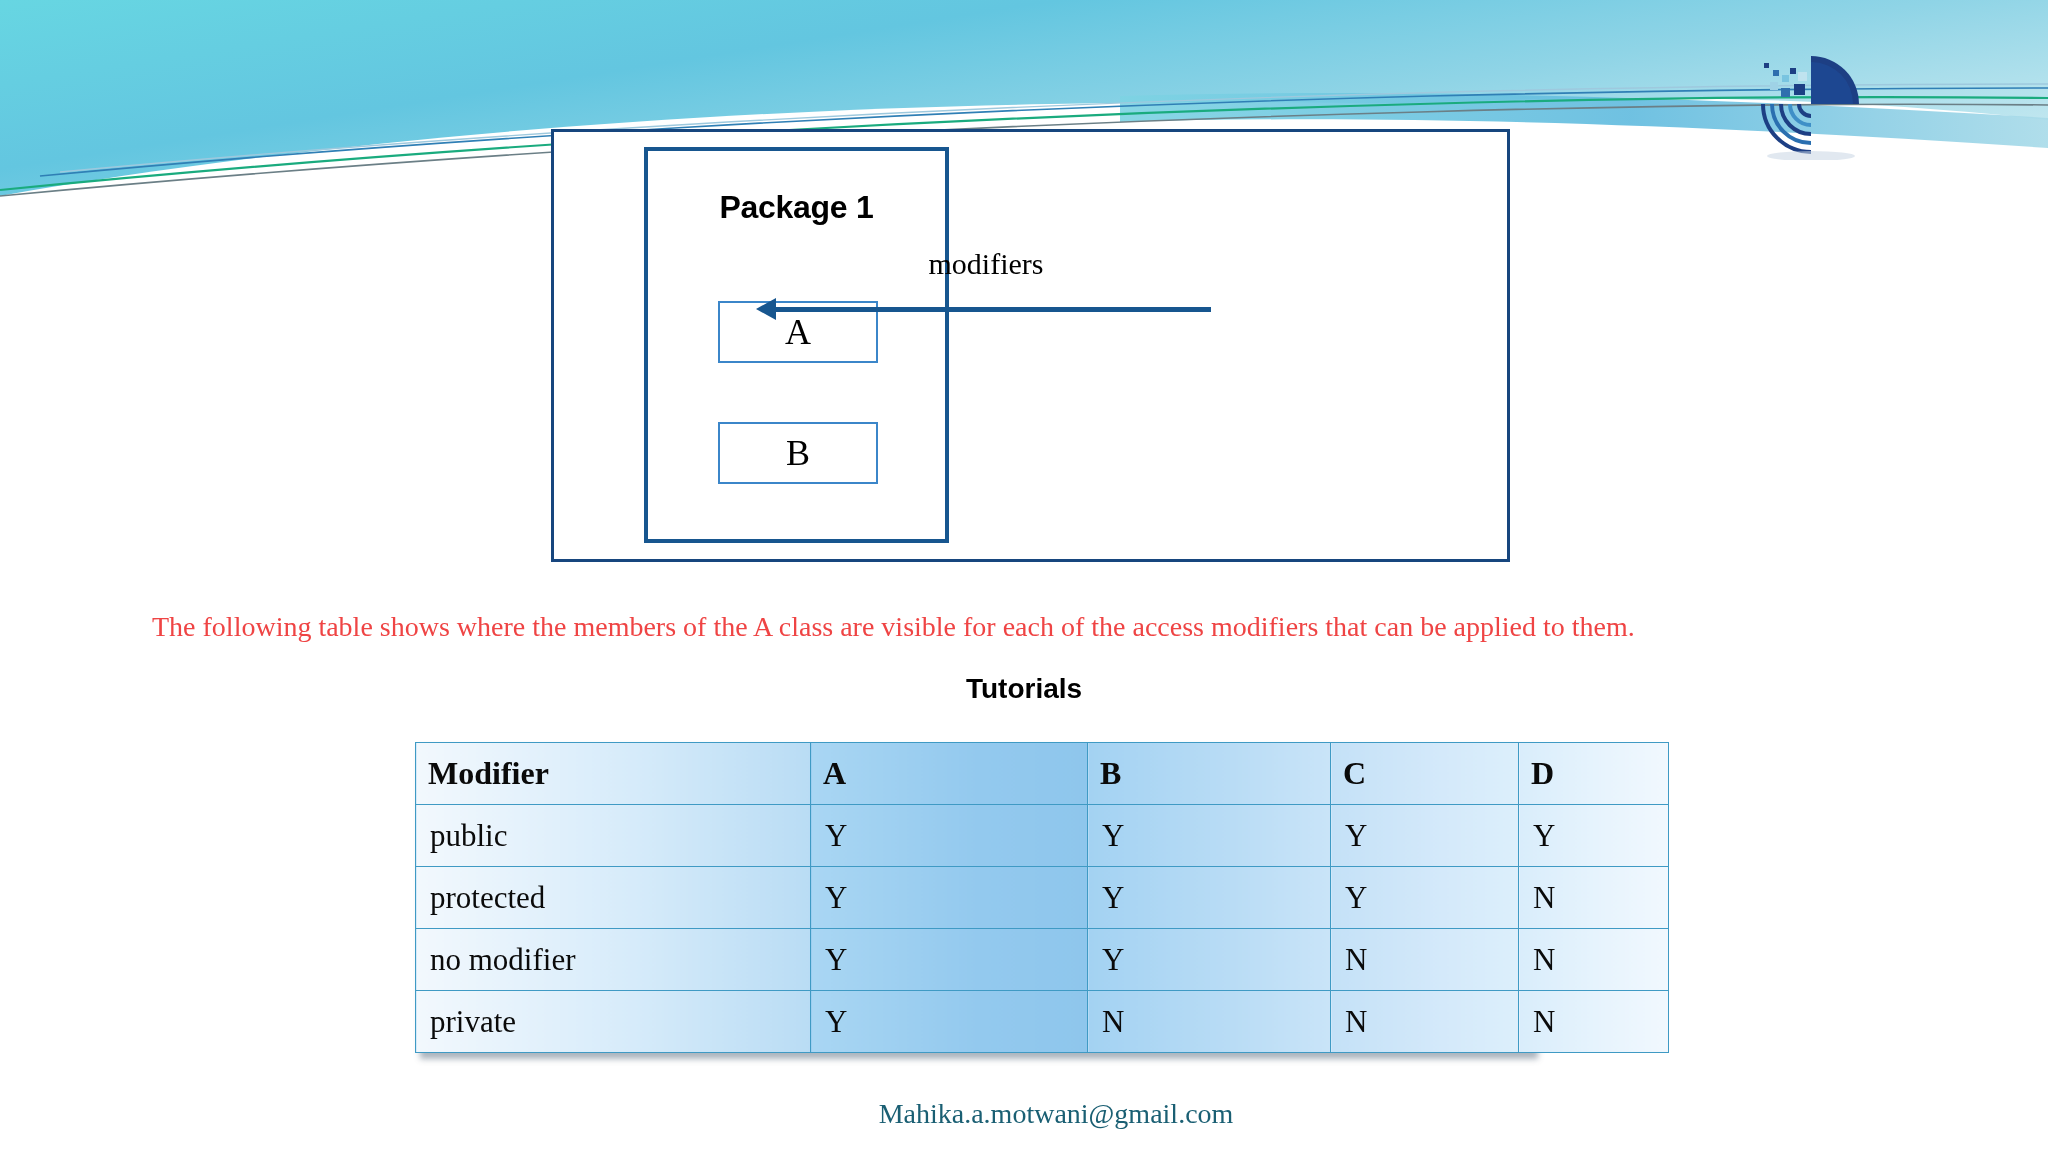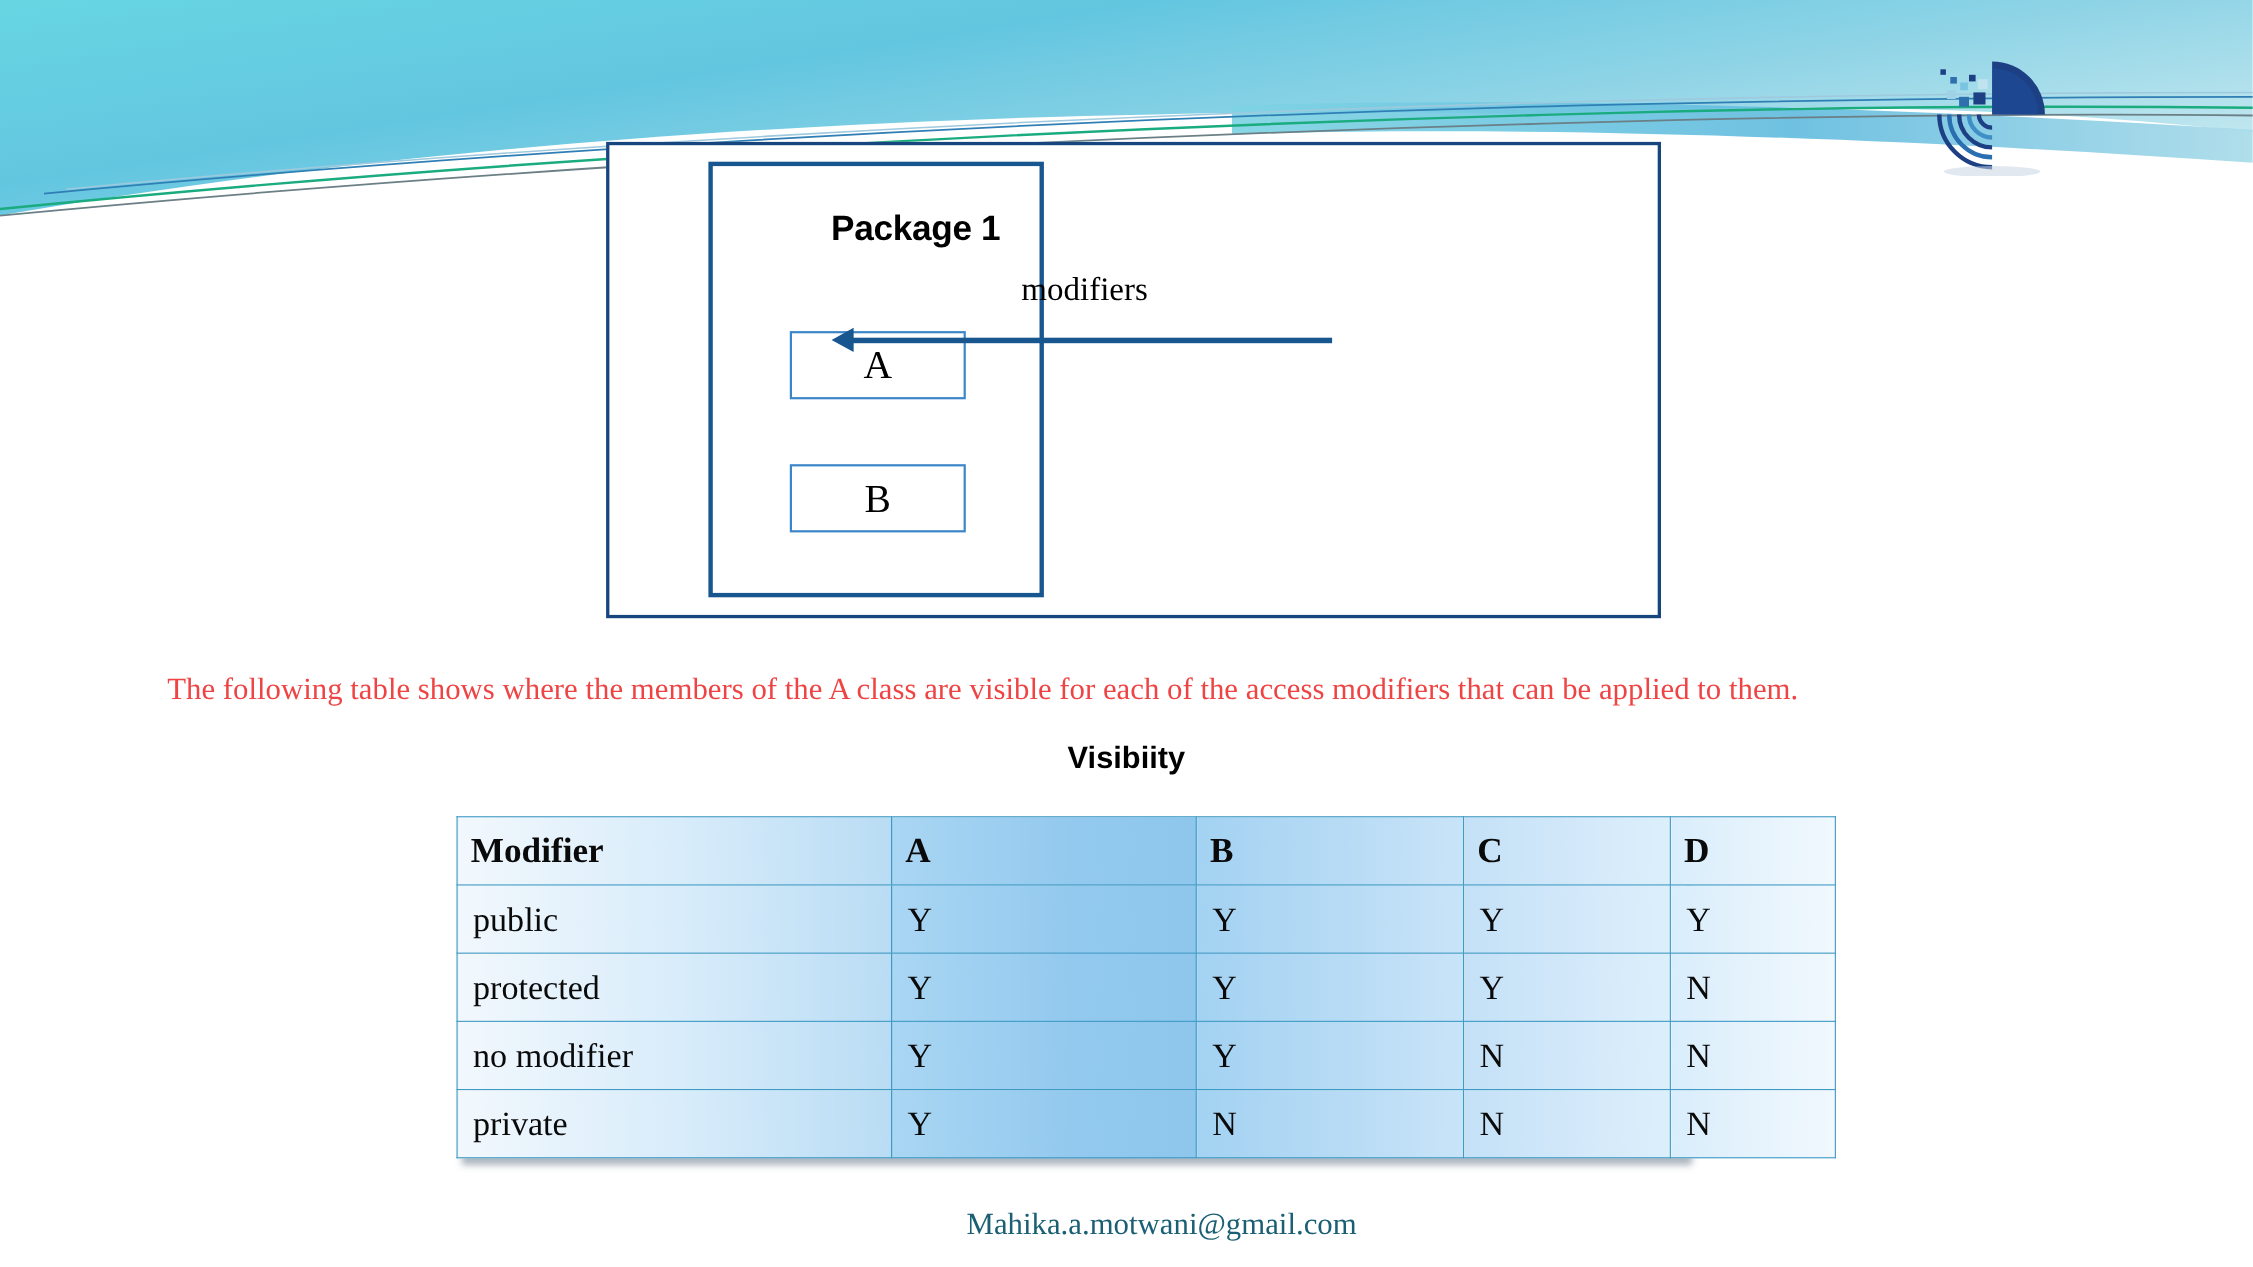--- a/index.html
+++ b/index.html
@@ -84,21 +84,20 @@
   .package-title {
     position: absolute;
     top: 38px;
     width: 100%;
     text-align: center;
     font-family: "Liberation Sans", sans-serif;
     font-weight: bold;
     font-size: 32px;
     color: #000000;
     letter-spacing: -0.3px;
-    margin-left: 36px;
   }
 
   .class-box {
     position: absolute;
     left: 70px;
     width: 160px;
     height: 62px;
     border: 2px solid #3b86c9;
     box-sizing: border-box;
     background: #ffffff;
@@ -282,21 +281,21 @@
   </div>
 
 
   <div id="arrow-line"></div>
   <div id="arrow-head"></div>
   <div id="arrow-label">modifiers</div>
 </div>
 
 <p id="body-text">The following table shows where the members of the A class are visible for each of the access modifiers that can be applied to them.</p>
 
-<div id="table-caption">Visibiity</div>
+<div id="table-caption">Tutorials</div>
 
 <div id="visibility-table-wrap">
   <table id="visibility-table">
     <thead>
       <tr>
         <th class="col-mod">Modifier</th>
         <th class="col-a">A</th>
         <th class="col-b">B</th>
         <th class="col-c">C</th>
         <th class="col-d">D</th>

